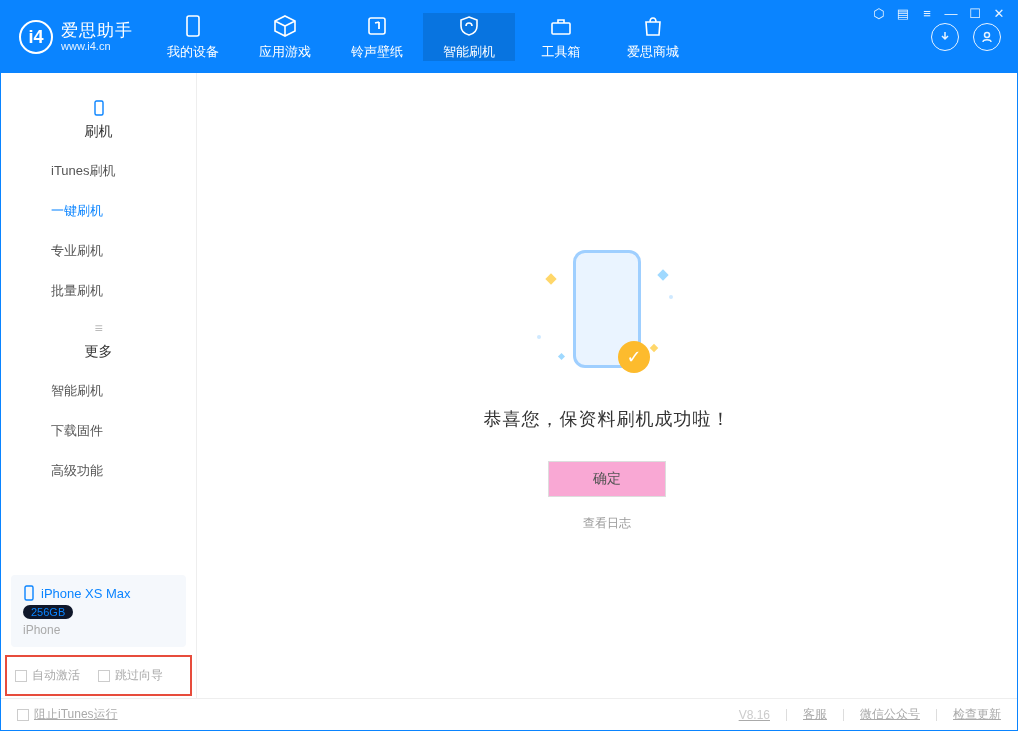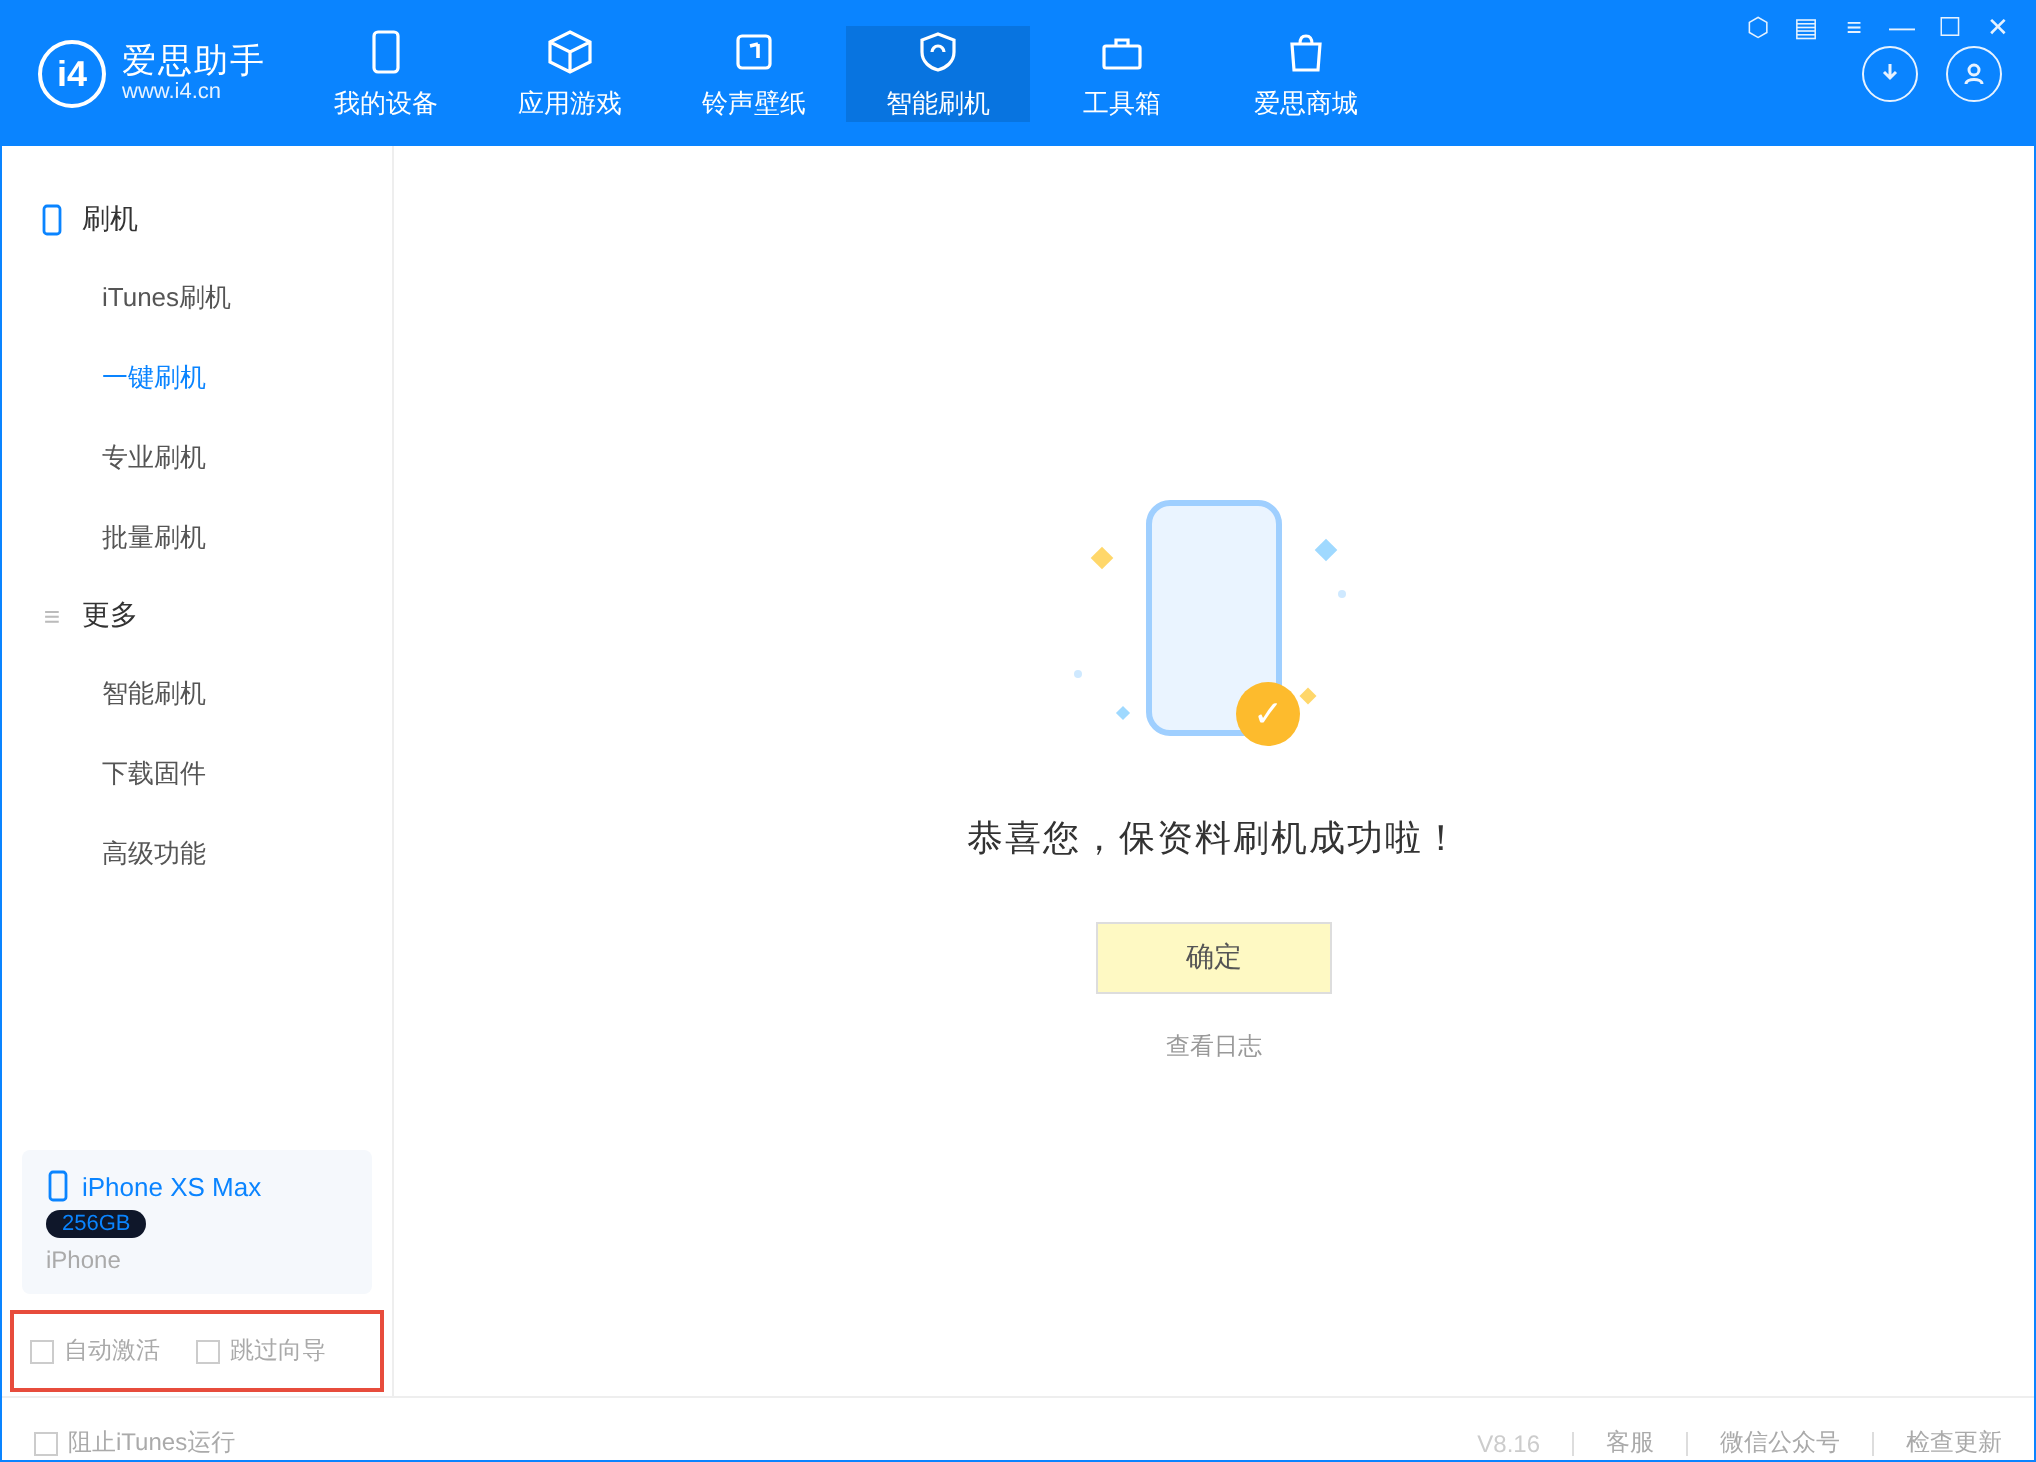--- a/index.html
+++ b/index.html
@@ -18,21 +18,21 @@
 .nav-ico { width: 26px; height: 26px; display: flex; align-items: center; justify-content: center; }
 .nav-ico svg { stroke: #fff; fill: none; stroke-width: 1.6; }
 .header-right { margin-left: auto; display: flex; align-items: center; padding-right: 16px; gap: 14px; }
 .hr-ico { width: 28px; height: 28px; border: 1.5px solid #fff; border-radius: 50%; display: flex; align-items: center; justify-content: center; opacity: .9; cursor: pointer; }
 .win-ctrls { position: absolute; top: 6px; right: 12px; display: flex; gap: 10px; color: #fff; font-size: 13px; }
 .win-ctrls span { cursor: pointer; opacity: .9; width: 14px; text-align: center; }
 
 
 .body { display: flex; height: calc(100% - 72px - 32px); }
 .sidebar { width: 196px; border-right: 1px solid #eee; padding-top: 18px; position: relative; }
-.sb-group-title { display: flex; align-items: center; gap: 8px; padding: 10px 18px; font-size: 14px; color: #333; font-weight: 500; }
+.sb-group-title { display: flex; align-items: center; gap: 8px; padding: 10px 18px; font-size: 14px; color: #333; font-weight: 500; flex-direction: column; }
 .sb-group-title .gico { width: 14px; height: 14px; display: flex; align-items: center; justify-content: center; color: #999; }
 .sb-item { padding: 11px 18px 11px 50px; font-size: 13px; color: #555; cursor: pointer; }
 .sb-item.active { color: #0a84ff; }
 
 .sb-bottom { position: absolute; bottom: 0; left: 0; right: 0; }
 .sb-card { margin: 6px 10px; padding: 10px 12px; background: #f5f8fc; border-radius: 4px; font-size: 13px; color: #333; display: flex; align-items: center; gap: 8px; }
 .sb-card-device { flex-direction: column; align-items: flex-start; gap: 4px; }
 .sb-card-device .dname { color: #0a84ff; font-weight: 500; font-size: 13px; display: flex; align-items: center; gap: 6px; }
 .sb-card-device .dcap { background: #0f172a; color: #0a84ff; font-size: 11px; padding: 1px 8px; border-radius: 10px; }
 .sb-card-device .dmodel { color: #aaa; font-size: 12px; }
@@ -51,25 +51,25 @@
 .spark { position: absolute; width: 8px; height: 8px; background: #ffd76a; transform: rotate(45deg); }
 .spark.a { left: 50px; top: 36px; }
 .spark.b { right: 50px; top: 32px; background: #9fd9ff; }
 .spark.c { right: 60px; bottom: 28px; background: #ffd76a; width: 6px; height: 6px; }
 .spark.d { left: 62px; bottom: 20px; background: #9fd9ff; width: 5px; height: 5px; }
 .dot { position: absolute; width: 4px; height: 4px; background: #cfe9ff; border-radius: 50%; }
 .dot.a { left: 40px; bottom: 40px; }
 .dot.b { right: 44px; top: 56px; }
 
 .success-text { font-size: 18px; color: #333; margin-bottom: 30px; letter-spacing: 1px; }
-.ok-btn { border: 1px solid #ddd; background: #fef9c3; padding: 8px 44px; font-size: 14px; color: #555; cursor: pointer; margin-bottom: 18px; }
+.ok-btn { border: 1px solid #ddd; background: #f9a8d4; padding: 8px 44px; font-size: 14px; color: #555; cursor: pointer; margin-bottom: 18px; }
 .log-link { color: #999; font-size: 12px; cursor: pointer; text-decoration: underline; text-decoration-color: transparent; }
 
 
-.footer { height: 32px; border-top: 1px solid #eee; display: flex; align-items: flex-end; padding: 0 16px; font-size: 12px; color: #aaa; }
+.footer { height: 32px; border-top: 1px solid #eee; display: flex; align-items: center; padding: 0 16px; font-size: 12px; color: #aaa; text-decoration: underline; }
 .footer .fck { display: flex; align-items: center; gap: 5px; }
 .footer .right { margin-left: auto; display: flex; align-items: center; gap: 16px; }
 .footer .vbar { width: 1px; height: 12px; background: #ddd; }
 .footer .link { cursor: pointer; }
 .footer .ver { color: #ccc; }
 </style>
 </head>
 <body>
 
 <div class="win-ctrls">

